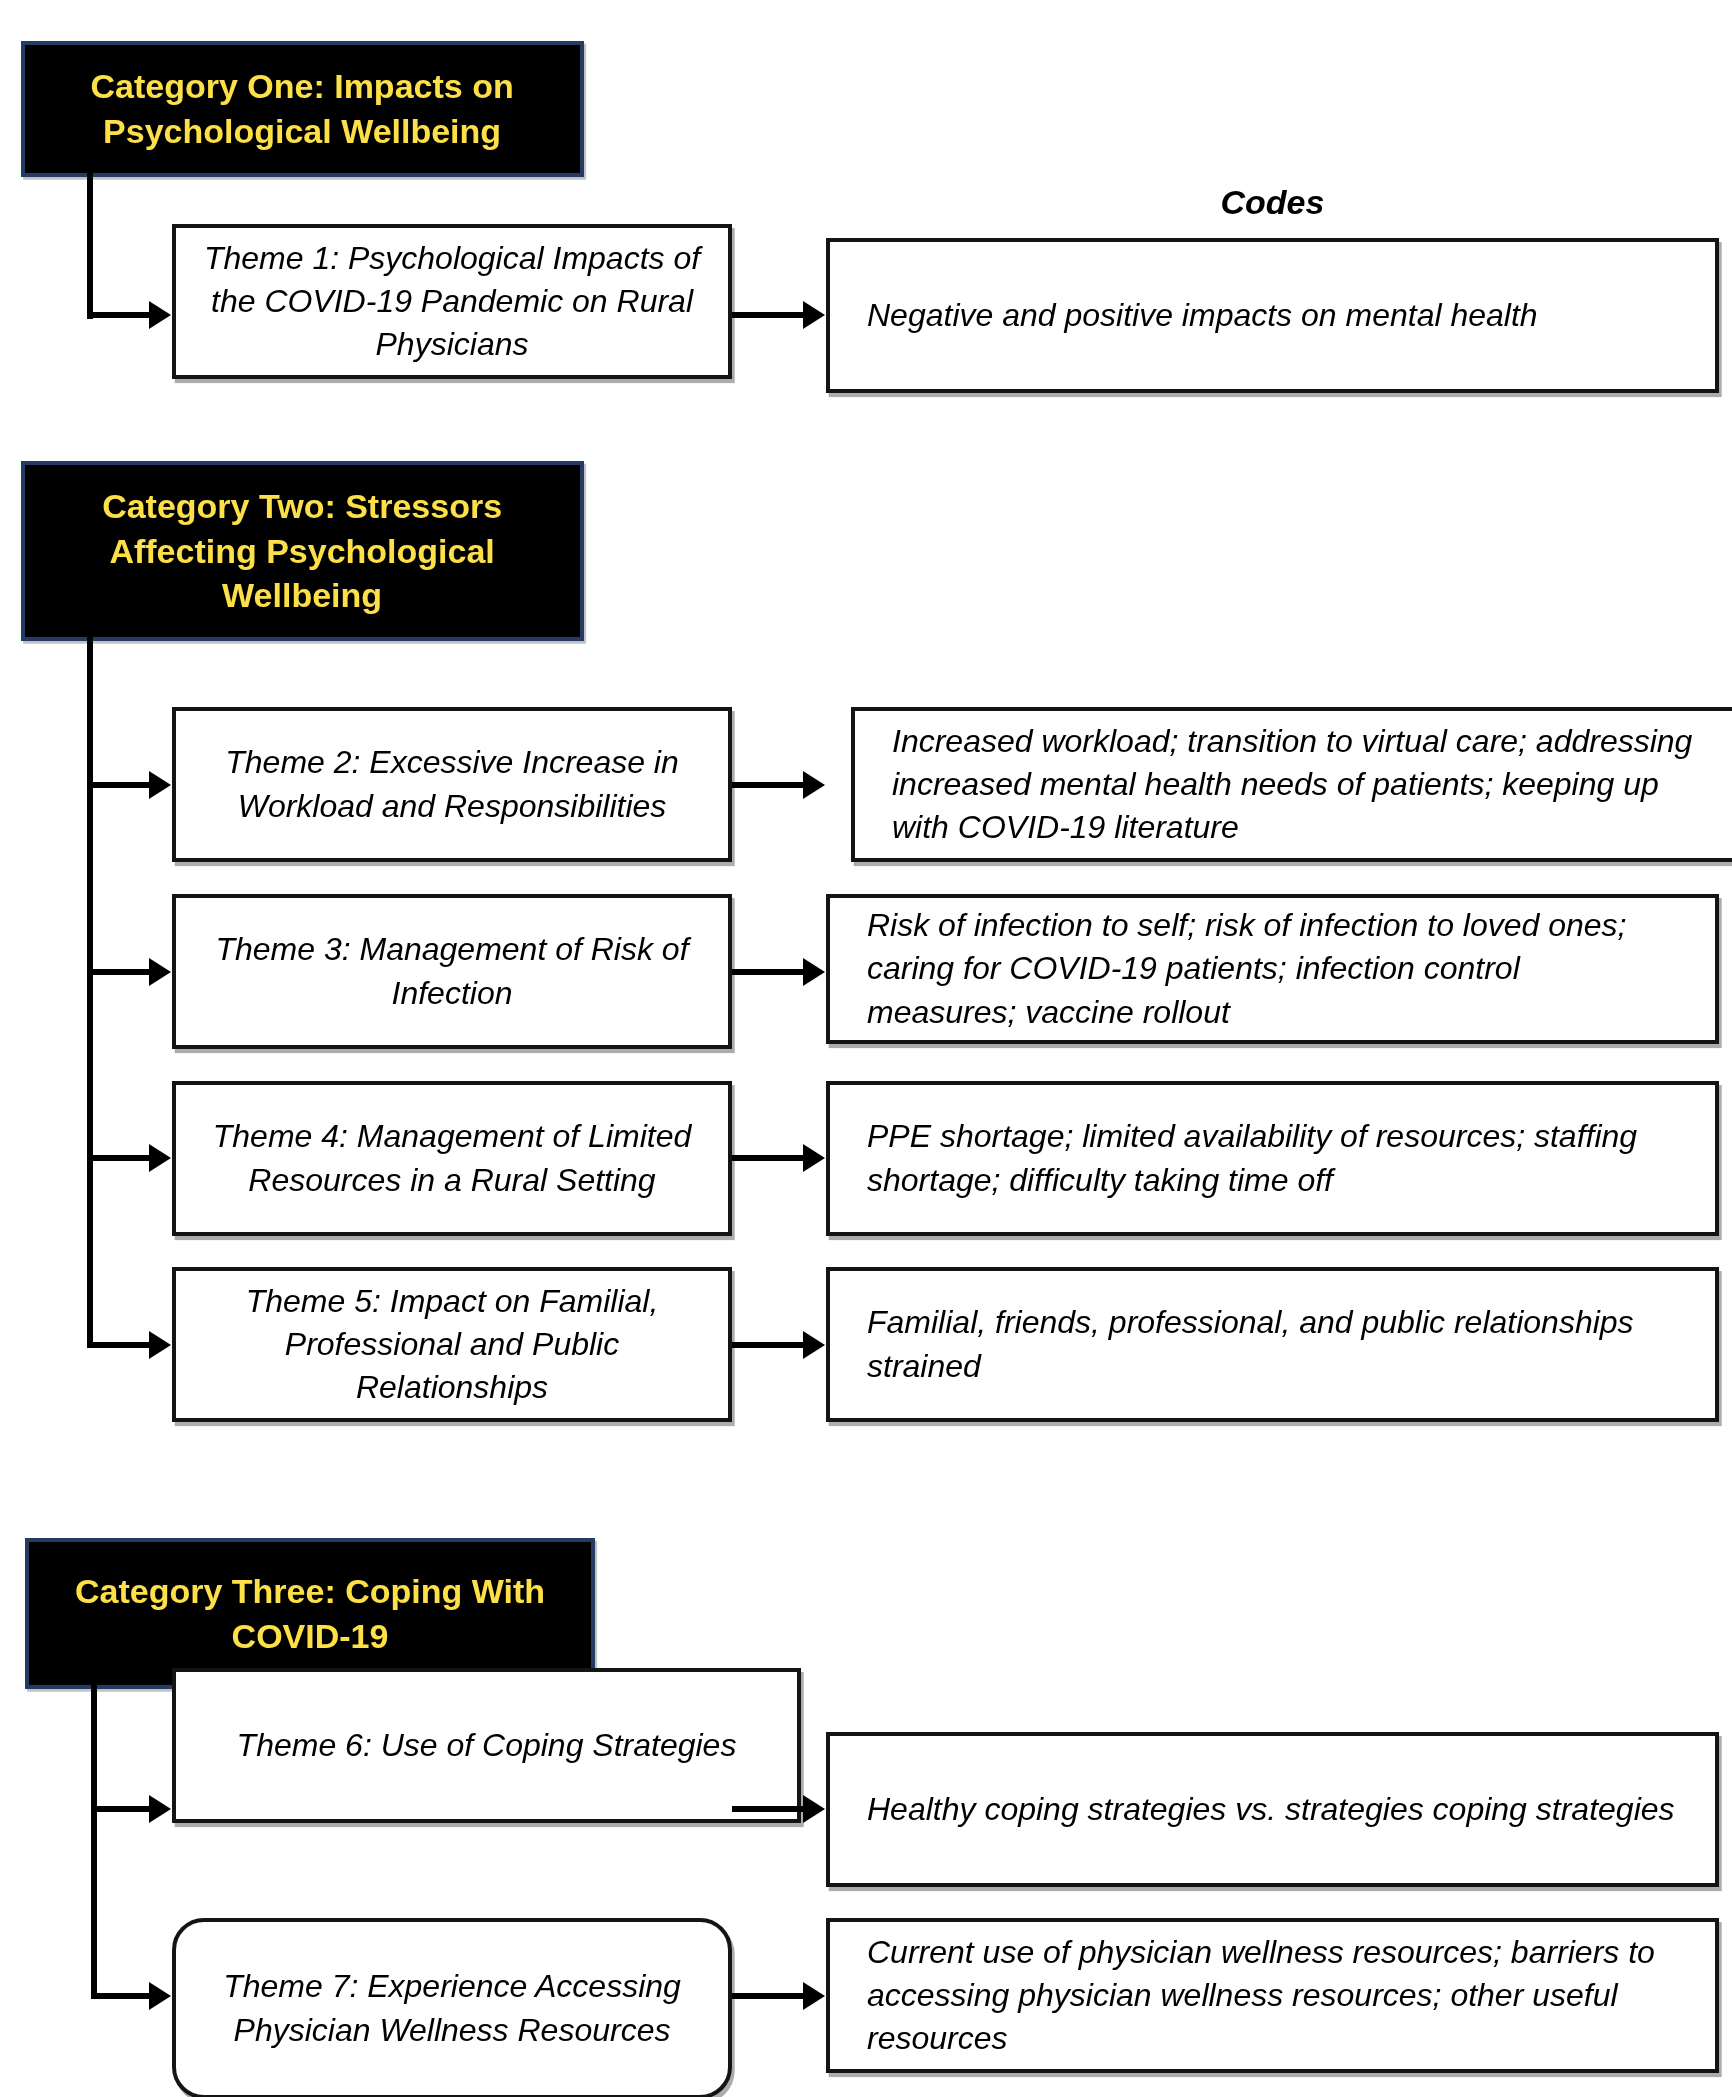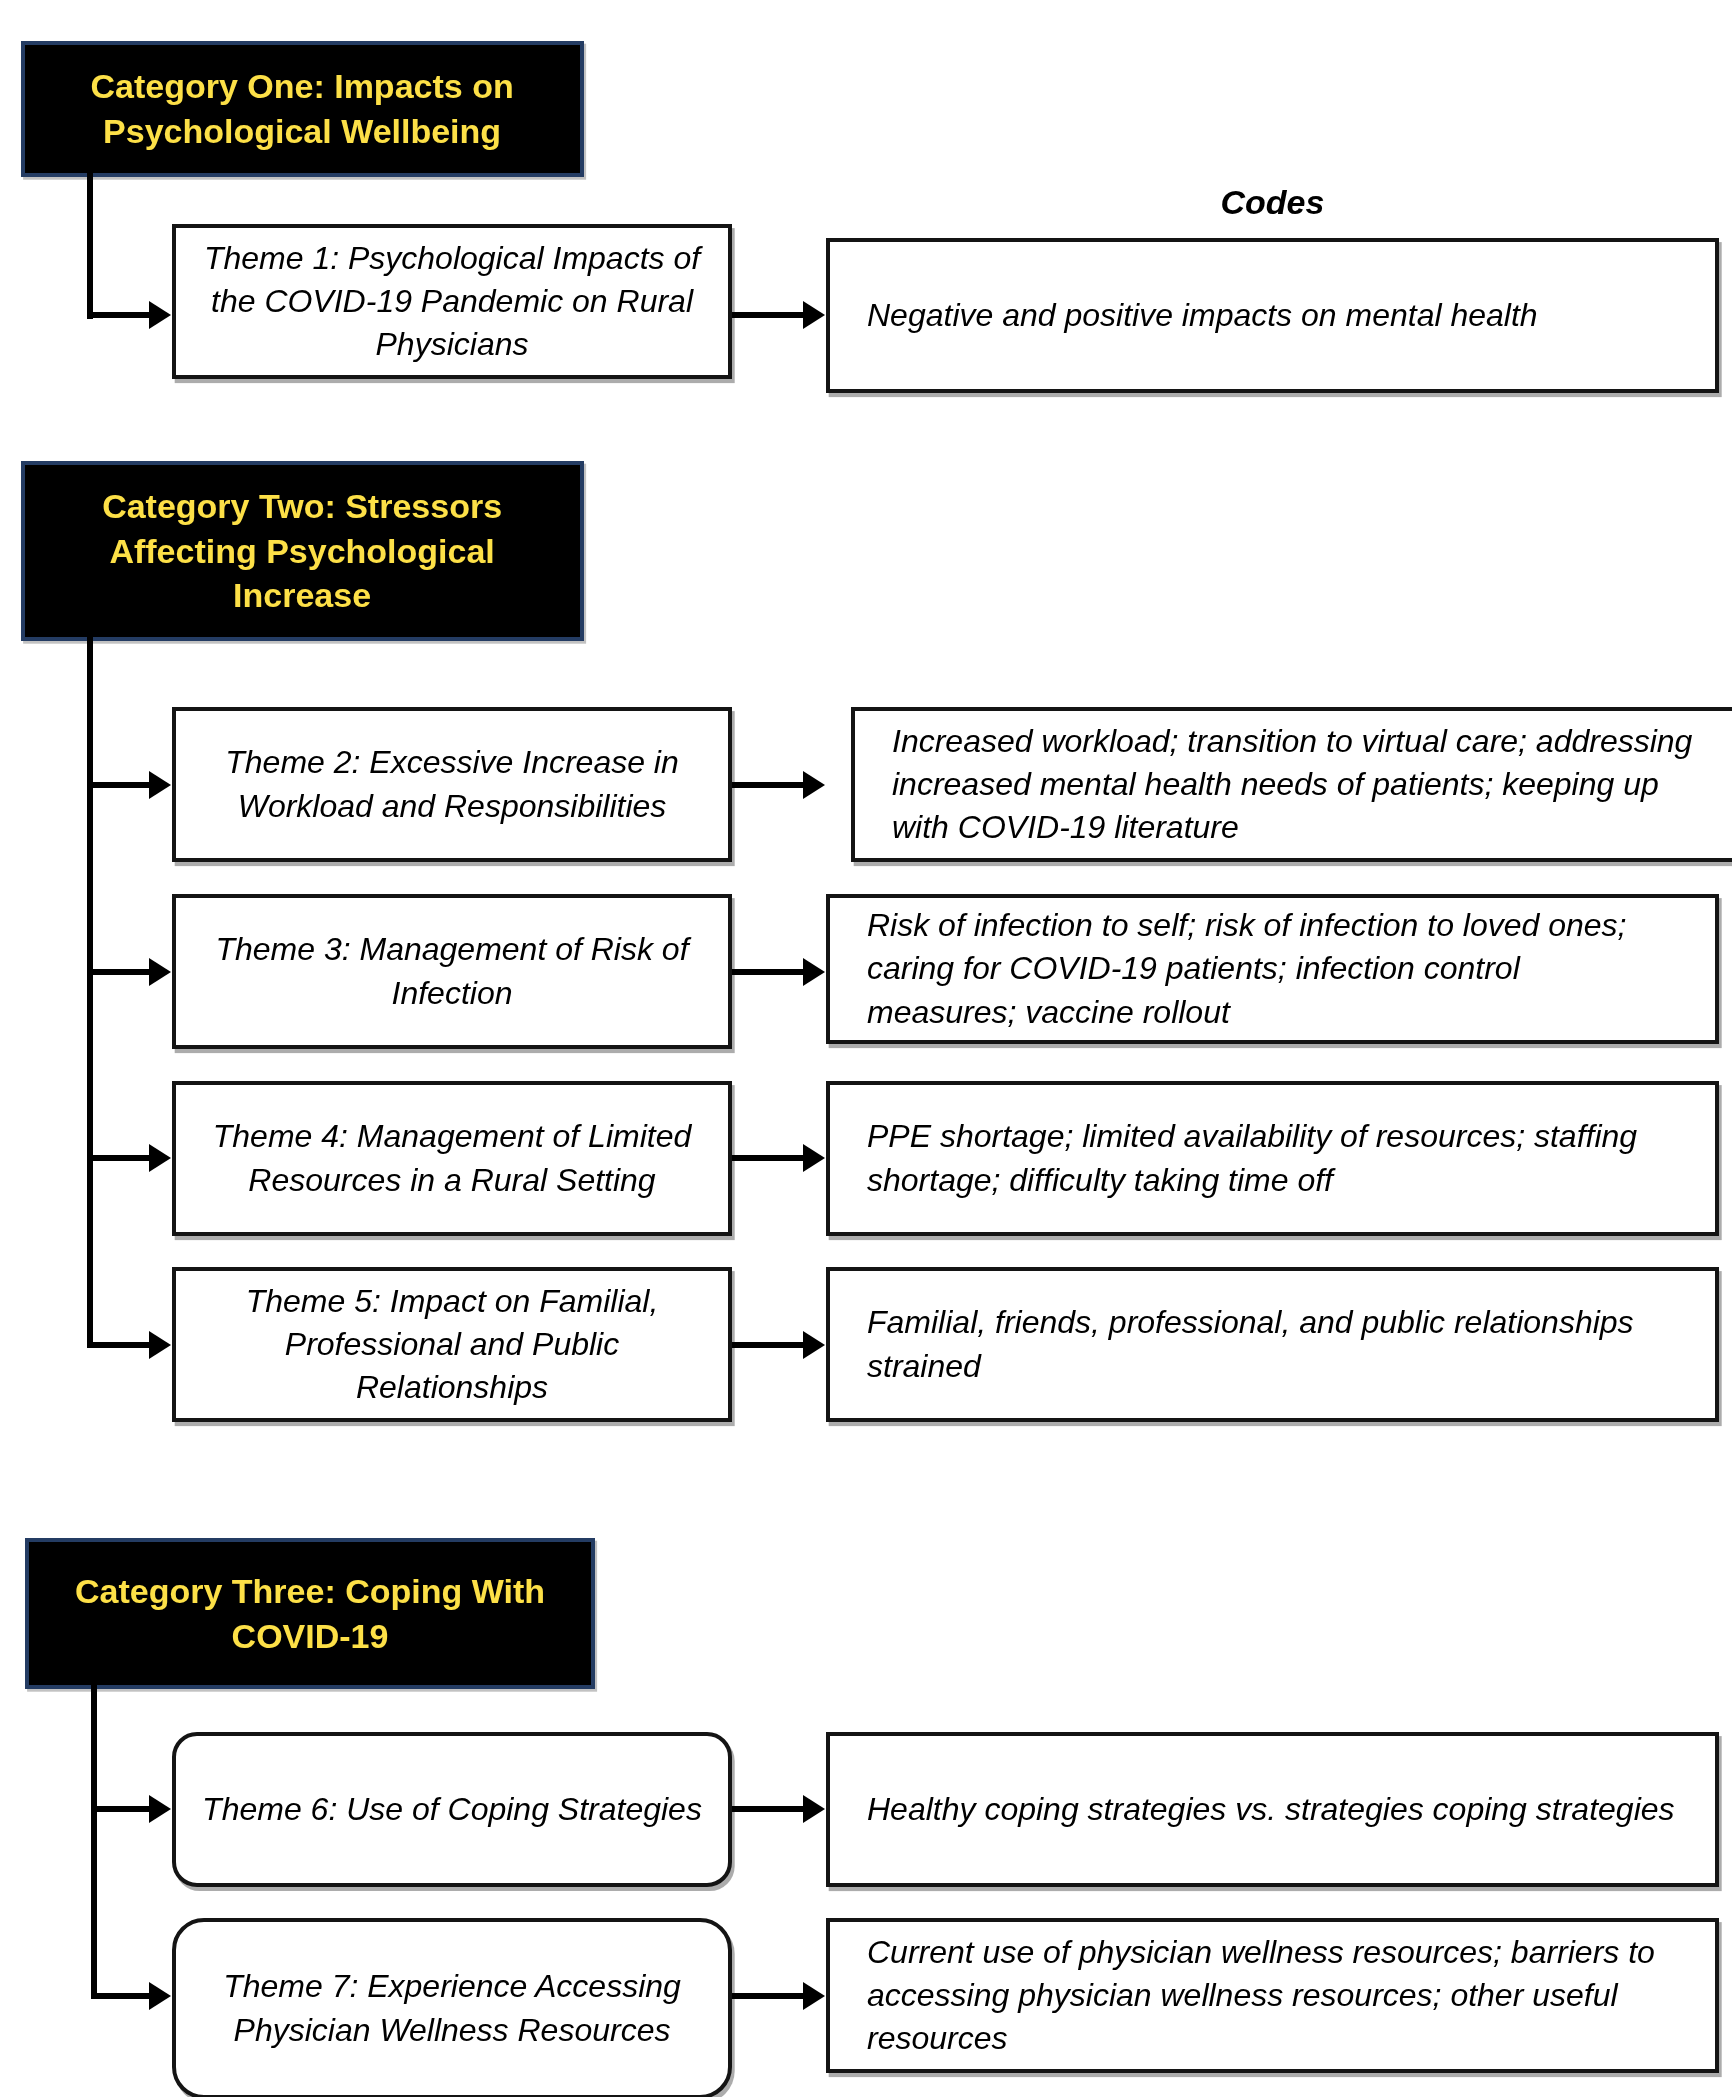--- a/index.html
+++ b/index.html
@@ -49,21 +49,21 @@
 
   <div class="codes-header" style="left:826px; top:183px; width:893px;">Codes</div>
 
   <div class="trunk" style="left:87px; top:173px; height:146px;"></div>
   <div class="harrow" style="left:87px; top:312px; width:63px;"></div>
 
   <div class="box theme" style="left:172px; top:224px; width:560px; height:155px;">Theme 1: Psychological Impacts of the COVID-19 Pandemic on Rural Physicians</div>
   <div class="harrow" style="left:732px; top:312px; width:72px;"></div>
   <div class="box codes" style="left:826px; top:238px; width:893px; height:155px;">Negative and positive impacts on mental health</div>
 
-  <div class="cat" style="left:20.6px; top:461px; width:563px; height:180px;">Category Two: Stressors Affecting Psychological Increase</div>
+  <div class="cat" style="left:20.6px; top:461px; width:563px; height:180px;">Category Two: Stressors Affecting Psychological Wellbeing</div>
 
   <div class="trunk" style="left:87px; top:637px; height:711px;"></div>
   <div class="harrow" style="left:87px; top:782px; width:63px;"></div>
   <div class="harrow" style="left:87px; top:969px; width:63px;"></div>
   <div class="harrow" style="left:87px; top:1155px; width:63px;"></div>
   <div class="harrow" style="left:87px; top:1342px; width:63px;"></div>
 
   <div class="box theme" style="left:172px; top:707px; width:560px; height:155px;">Theme 2: Excessive Increase in Workload and Responsibilities</div>
   <div class="harrow" style="left:732px; top:782px; width:72px;"></div>
   <div class="box codes" style="left:826px; top:707px; width:893px; height:155px;margin-left:25px;">Increased workload; transition to virtual care; addressing increased mental health needs of patients; keeping up with COVID-19 literature</div>
@@ -79,21 +79,21 @@
   <div class="box theme" style="left:172px; top:1267px; width:560px; height:155px;">Theme 5: Impact on Familial, Professional and Public Relationships</div>
   <div class="harrow" style="left:732px; top:1342px; width:72px;"></div>
   <div class="box codes" style="left:826px; top:1267px; width:893px; height:155px;">Familial, friends, professional, and public relationships strained</div>
 
   <div class="cat" style="left:25px; top:1538px; width:570px; height:151px;">Category Three: Coping With COVID-19</div>
 
   <div class="trunk" style="left:91px; top:1685px; height:314px;"></div>
   <div class="harrow" style="left:91px; top:1806px; width:59px;"></div>
   <div class="harrow" style="left:91px; top:1993px; width:59px;"></div>
 
-  <div class="box theme" style="left:172px; top:1732px; width:560px; height:155px;border-radius:25px;">Theme 6: Use of Coping Strategies</div>
+  <div class="box theme" style="left:172px; top:1668px; width:629px; height:155px;">Theme 6: Use of Coping Strategies</div>
   <div class="harrow" style="left:732px; top:1806px; width:72px;"></div>
   <div class="box codes" style="left:826px; top:1732px; width:893px; height:155px;">Healthy coping strategies vs. strategies coping strategies</div>
 
   <div class="box theme" style="left:172px; top:1918px; width:560px; height:181px;border-radius:32px;">Theme 7: Experience Accessing Physician Wellness Resources</div>
   <div class="harrow" style="left:732px; top:1993px; width:72px;"></div>
   <div class="box codes" style="left:826px; top:1918px; width:893px; height:155px;">Current use of physician wellness resources; barriers to accessing physician wellness resources; other useful resources</div>
 
 </div>
 
 

